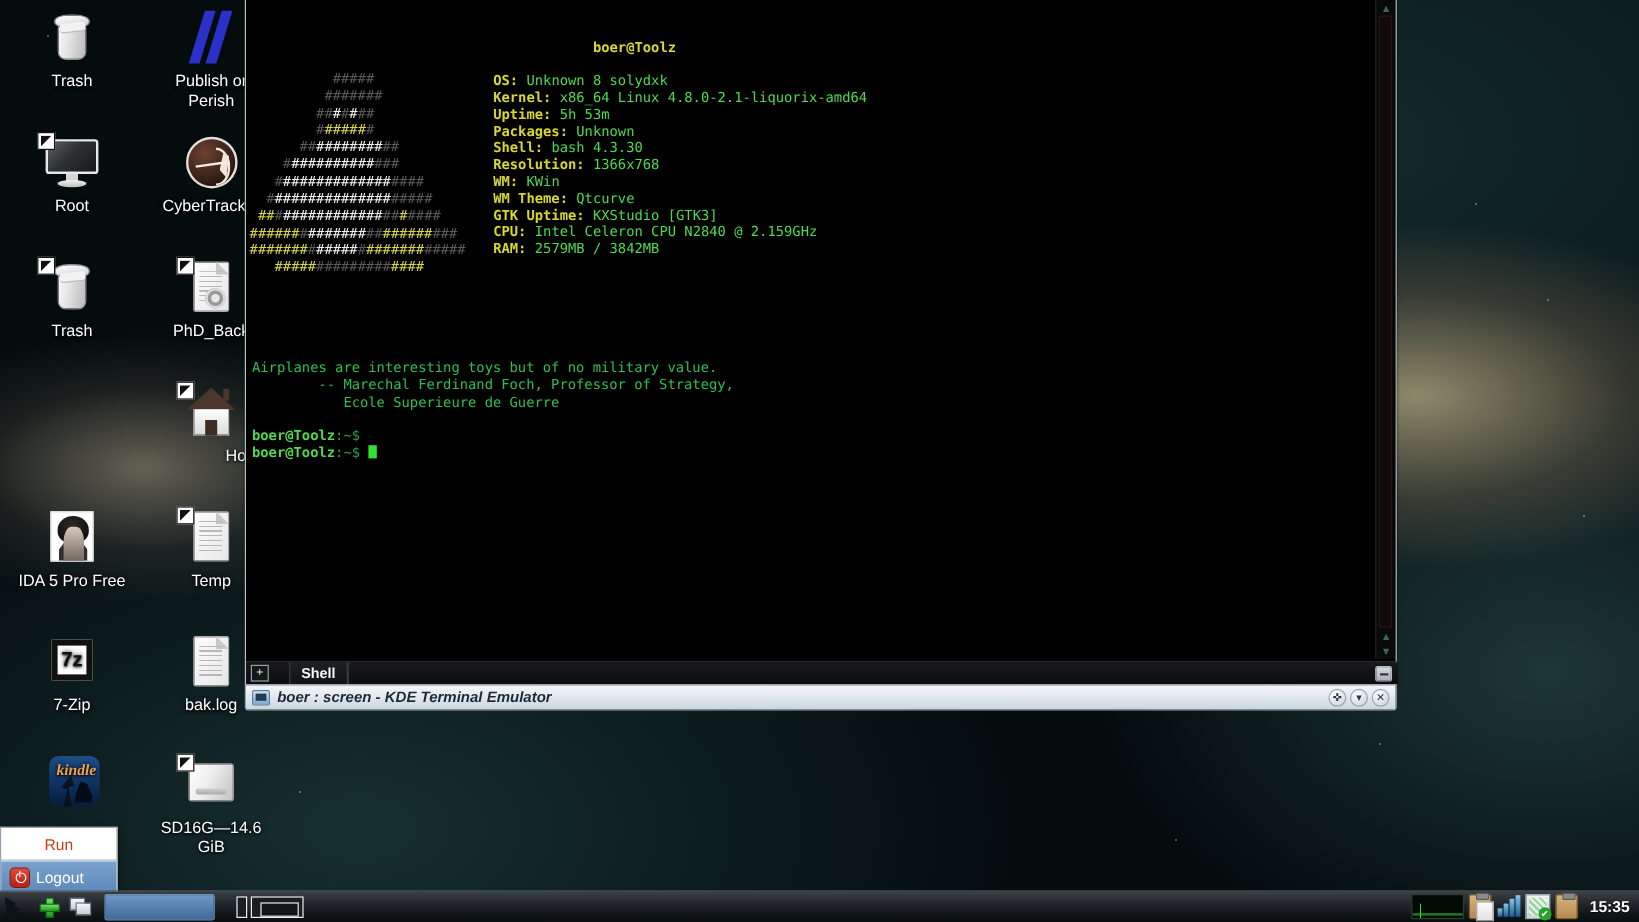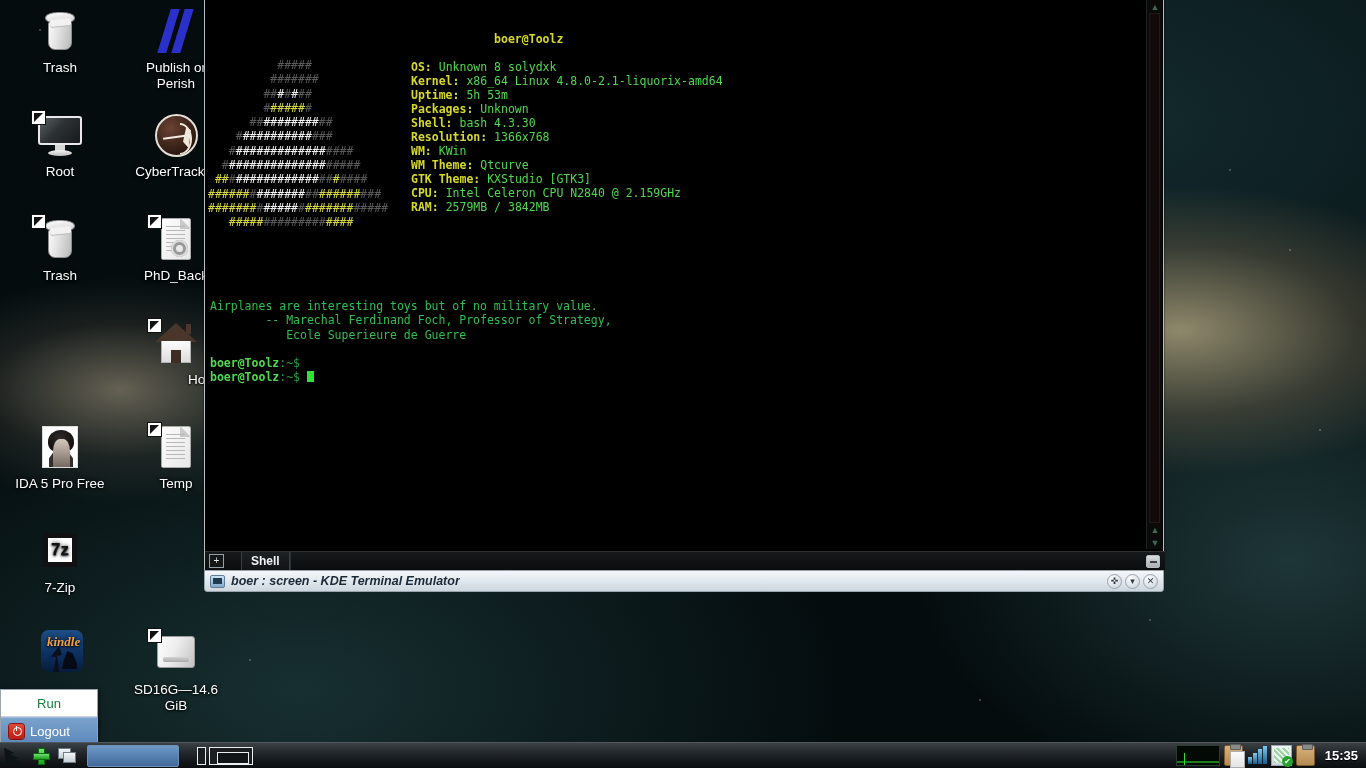--- a/index.html
+++ b/index.html
@@ -135,21 +135,21 @@
     background:linear-gradient(#d2d2d2,#ababab);border-radius:2px;}
 
   
   #ctxmenu {
     position:absolute; left:0; top:689px; width:98px;
     background:#fff; border:1px solid #9aa4ae;
     box-shadow:1px 1px 4px rgba(0,0,0,.5); z-index:40;
   }
   #ctxmenu .mi {
     height:27px; display:flex; align-items:center; gap:6px;
-    padding:0 8px; font-size:13px; color:#15803d;
+    padding:0 8px; font-size:13px; color:#c2410c;
   }
   #ctxmenu .mi.run{justify-content:center;border-bottom:1px solid #c9d2da;}
   #ctxmenu .mi.sel{
     background:linear-gradient(#7ba2cc,#5b88bb); color:#fff;
     border-top:1px solid #9dbcdd;
   }
   .pwr {width:15px;height:15px;border-radius:3px;background:linear-gradient(#e04b3a,#b81d12);
     position:relative;flex:0 0 auto;box-shadow:0 0 0 1px #8d1208;}
   .pwr:before{content:"";position:absolute;left:4px;top:3.5px;width:7px;height:7px;border:1.6px solid #fff;border-radius:50%;}
   .pwr:after{content:"";position:absolute;left:6.6px;top:2px;width:1.8px;height:5px;background:#fff;}
@@ -412,20 +412,28 @@
   <div class="dicon" style="left:128px;top:424px;">
     <div class="gfx">
       <div class="badge"></div>
       <div class="ic-doc">
           <div class="lines"></div>
         </div>
     </div>
     <span class="lbl">Temp</span>
   </div>
 
+  <div class="dicon" style="left:128px;top:528px;">
+    <div class="gfx">
+      <div class="ic-doc">
+          <div class="lines"></div>
+        </div>
+    </div>
+    <span class="lbl">bak.log</span>
+  </div>
 
   <div class="dicon" style="left:128px;top:630px;">
     <div class="gfx">
       <div class="badge"></div>
       <div class="ic-drive"></div>
     </div>
     <span class="lbl">SD16G—14.6 GiB</span>
   </div>
 </div>
 
@@ -464,21 +472,21 @@
             <span class="host">boer@Toolz</span>
           </div>
           <div class="row"><span class="k">OS:</span> <span class="v">Unknown 8 solydxk</span></div>
           <div class="row"><span class="k">Kernel:</span> <span class="v">x86_64 Linux 4.8.0-2.1-liquorix-amd64</span></div>
           <div class="row"><span class="k">Uptime:</span> <span class="v">5h 53m</span></div>
           <div class="row"><span class="k">Packages:</span> <span class="v">Unknown</span></div>
           <div class="row"><span class="k">Shell:</span> <span class="v">bash 4.3.30</span></div>
           <div class="row"><span class="k">Resolution:</span> <span class="v">1366x768</span></div>
           <div class="row"><span class="k">WM:</span> <span class="v">KWin</span></div>
           <div class="row"><span class="k">WM Theme:</span> <span class="v">Qtcurve</span></div>
-          <div class="row"><span class="k">GTK Theme:</span> <span class="v">KXStudio [GTK3]</span></div>
+          <div class="row"><span class="k">GTK Uptime:</span> <span class="v">KXStudio [GTK3]</span></div>
           <div class="row"><span class="k">CPU:</span> <span class="v">Intel Celeron CPU N2840 @ 2.159GHz</span></div>
           <div class="row"><span class="k">RAM:</span> <span class="v">2579MB / 3842MB</span></div>
         </div>
 
         <div class="quote"><span>Airplanes are interesting toys but of no military value.</span>
 <span>        -- Marechal Ferdinand Foch, Professor of Strategy,</span>
 <span>           Ecole Superieure de Guerre</span></div>
 
         <div class="prompts"><span class="pu">boer@Toolz</span><span class="pp">:~$</span>
 <span class="pu">boer@Toolz</span><span class="pp">:~$</span> <span class="cursor"></span></div>

